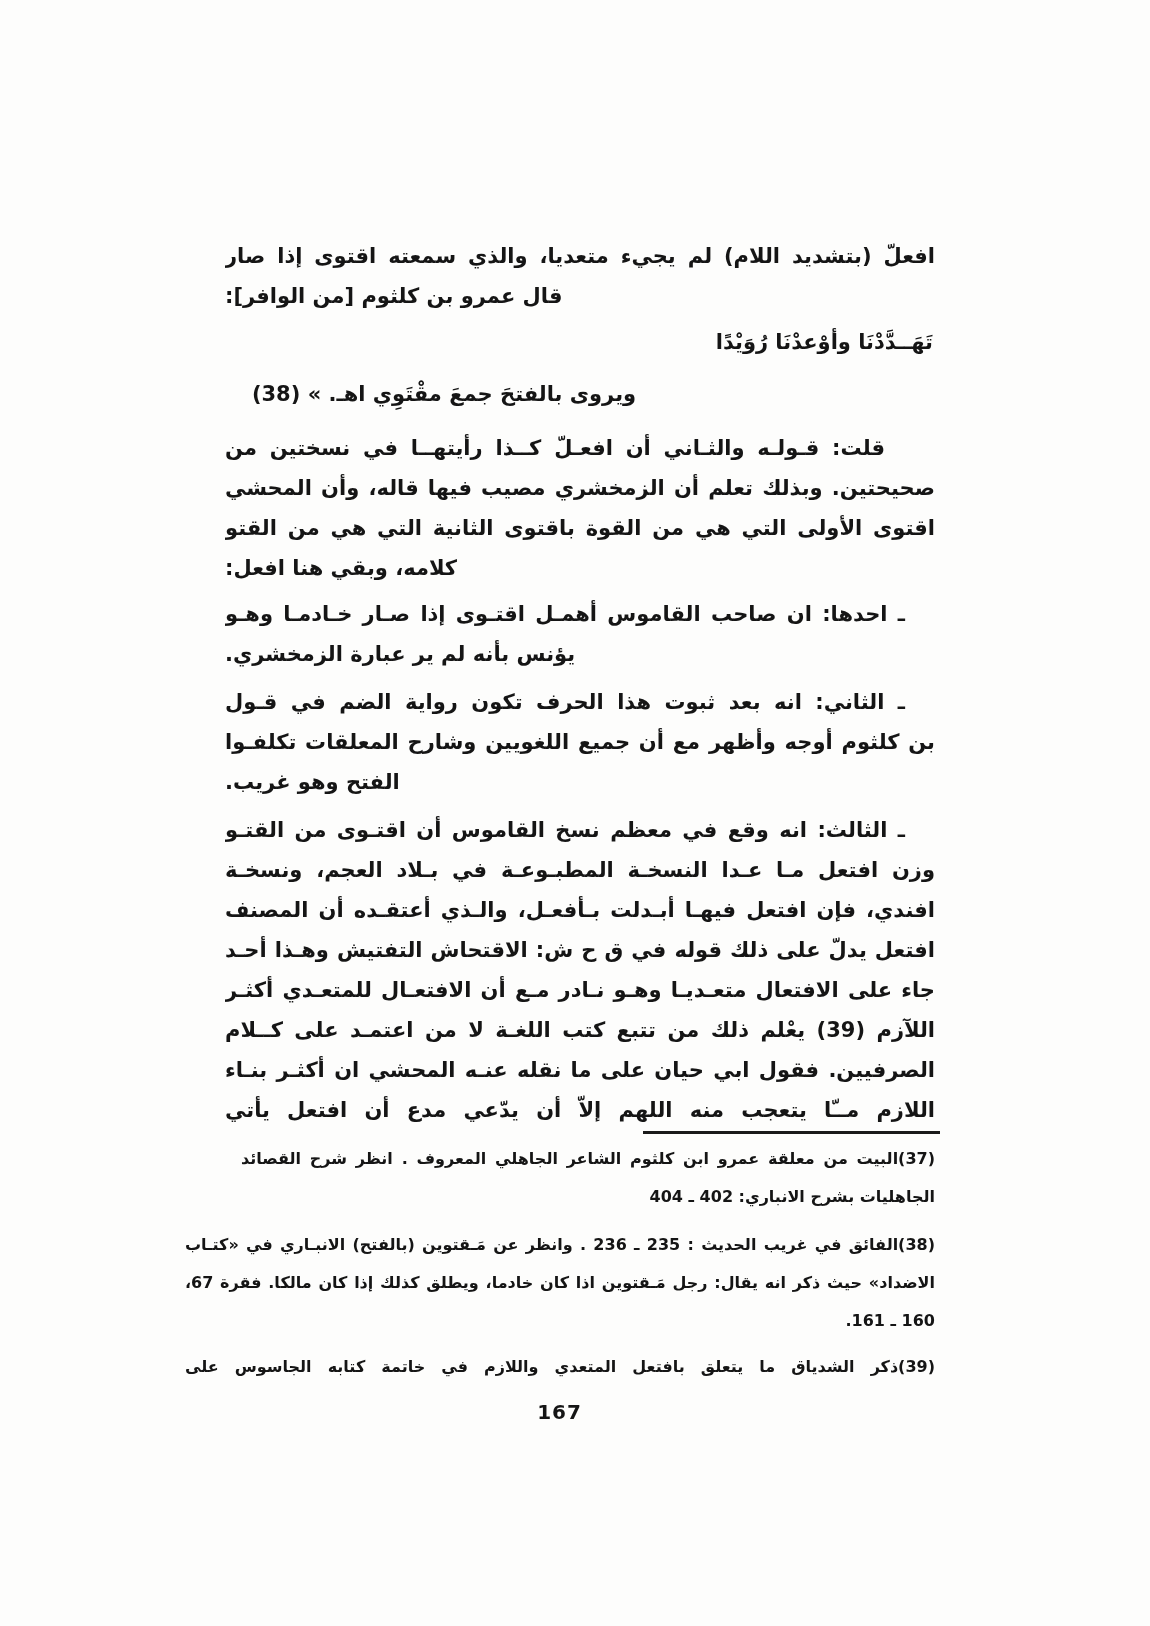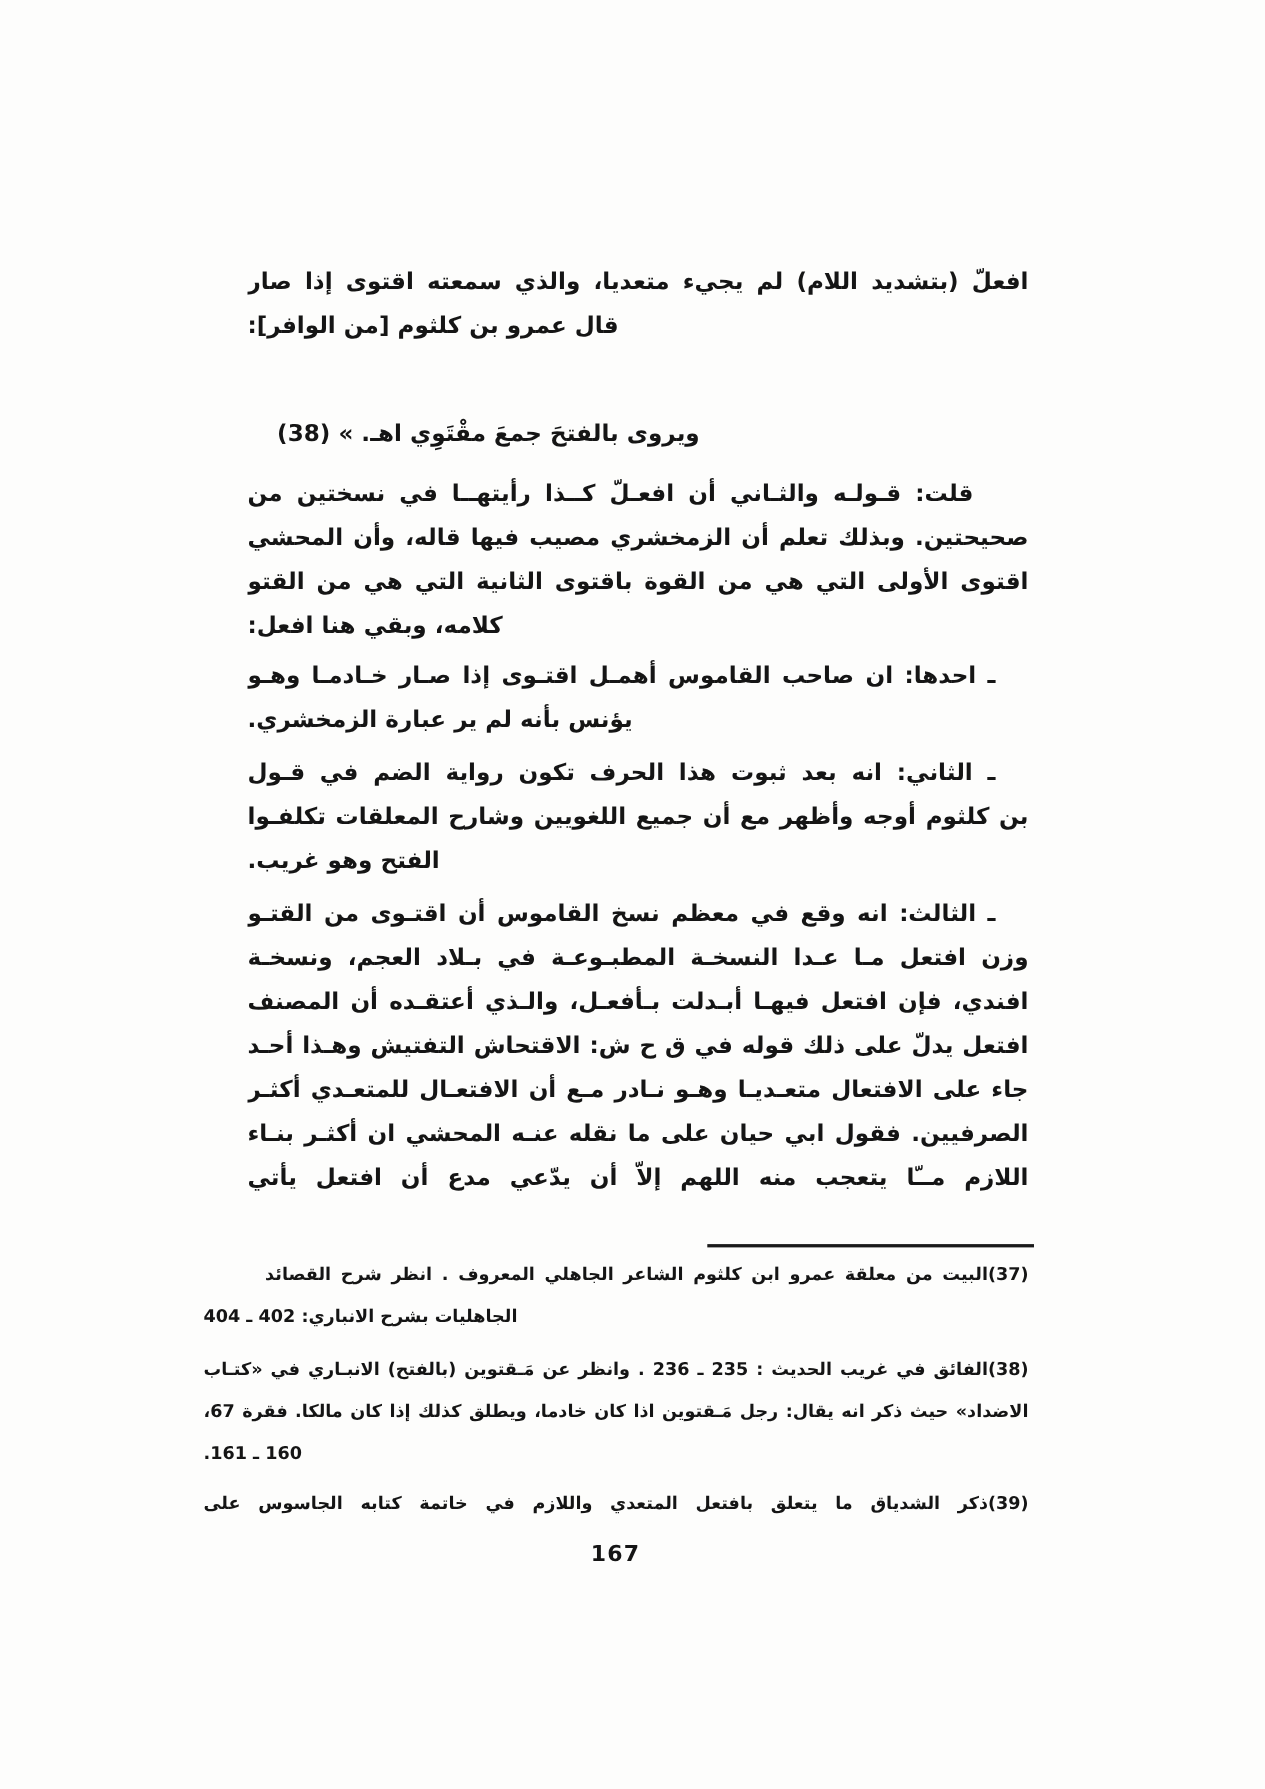--- a/index.html
+++ b/index.html
@@ -68,21 +68,21 @@
     direction:rtl;
   }
   .fn{
     height:38px;
     line-height:38px;
     font-size:16px;
     font-weight:bold;
     direction:rtl;
   }
   .fn.j{text-align:justify;text-align-last:justify;}
-  .fn.left{text-align:left;}
+  .fn.left{text-align:right;}
   .padl{padding-left:56px;}
   .fn-gap{margin-top:10px;}
   .fn-gap8{margin-top:8px;}
   .page-number{
     position:absolute;
     top:1400px;
     left:184px;
     right:215px;
     text-align:center;
     font-size:20px;
@@ -94,20 +94,21 @@
 <body>
 
 <div class="page">
 
   <div class="body-text">
 
     <div class="line j">افعلّ (بتشديد اللام) لم يجيء متعديا، والذي سمعته اقتوى إذا  صار خادما.</div>
     <div class="line r">قال عمرو بن كلثوم [من الوافر]:</div>
 
     <div class="verse gap6">
+      <span>تَهَــدَّدْنَا وأوْعدْنَا رُوَيْدًا</span>
     </div>
 
     <div class="line quote-line gap12">ويروى بالفتحَ جمعَ مقْتَوِي اهـ. » (38)</div>
 
     <div class="line j ind50 gap14">قلت: قـولـه والثـاني أن افعـلّ كــذا رأيتهــا في نسختين من الفــائق</div>
     <div class="line j">صحيحتين. وبذلك تعلم أن الزمخشري مصيب فيها قاله، وأن المحشي خلط</div>
     <div class="line j">اقتوى الأولى التي هي من القوة باقتوى الثانية التي هي من القتو فـاضطرب</div>
     <div class="line r">كلامه، وبقي هنا افعل:</div>
 
     <div class="line j ind30 gap6">ـ احدها: ان صاحب القاموس أهمـل اقتـوى إذا صـار خـادمـا وهـو</div>
@@ -115,20 +116,21 @@
 
     <div class="line j ind30 gap8">ـ الثاني: انه بعد ثبوت هذا الحرف تكون رواية الضم في قـول عمـرو</div>
     <div class="line j">بن كلثوم أوجه وأظهر مع أن جميع اللغويين وشارح المعلقات تكلفـوا روايـة</div>
     <div class="line r">الفتح وهو غريب.</div>
 
     <div class="line j ind30 gap8">ـ الثالث: انه وقع في معظم نسخ القاموس أن اقتـوى  من القتـو على</div>
     <div class="line j">وزن افتعل  مـا عـدا النسخـة المطبـوعـة في بـلاد  العجم، ونسخـة عـاصم</div>
     <div class="line j">افندي، فإن افتعل فيهـا أبـدلت بـأفعـل، والـذي أعتقـده أن المصنف كتب</div>
     <div class="line j">افتعل يدلّ على ذلك قوله في ق ح ش: الاقتحاش التفتيش وهـذا أحـد مـا</div>
     <div class="line j">جاء على الافتعال متعـديـا وهـو نـادر مـع أن الافتعـال للمتعـدي أكثـر من</div>
+    <div class="line j">اللآزم (39) يعْلم  ذلك من تتبع كتب اللغـة لا من اعتمـد  على كــلام</div>
     <div class="line j">الصرفيين. فقول ابي حيان على ما نقله عنـه المحشي ان أكثـر بنـاء افتعل من</div>
     <div class="line j">اللازم مــّا يتعجب منه اللهم إلاّ  أن يدّعي مدع أن افتعل يأتي للمطـاوعـة</div>
 
   </div>
 
   <div class="fn-sep"></div>
 
   <div class="footnotes">
 
     <div class="fn j padl">(37)البيت من معلقة  عمرو ابن كلثوم  الشاعر الجاهلي المعروف  .  انظر شرح القصائد السبع الطوال</div>

